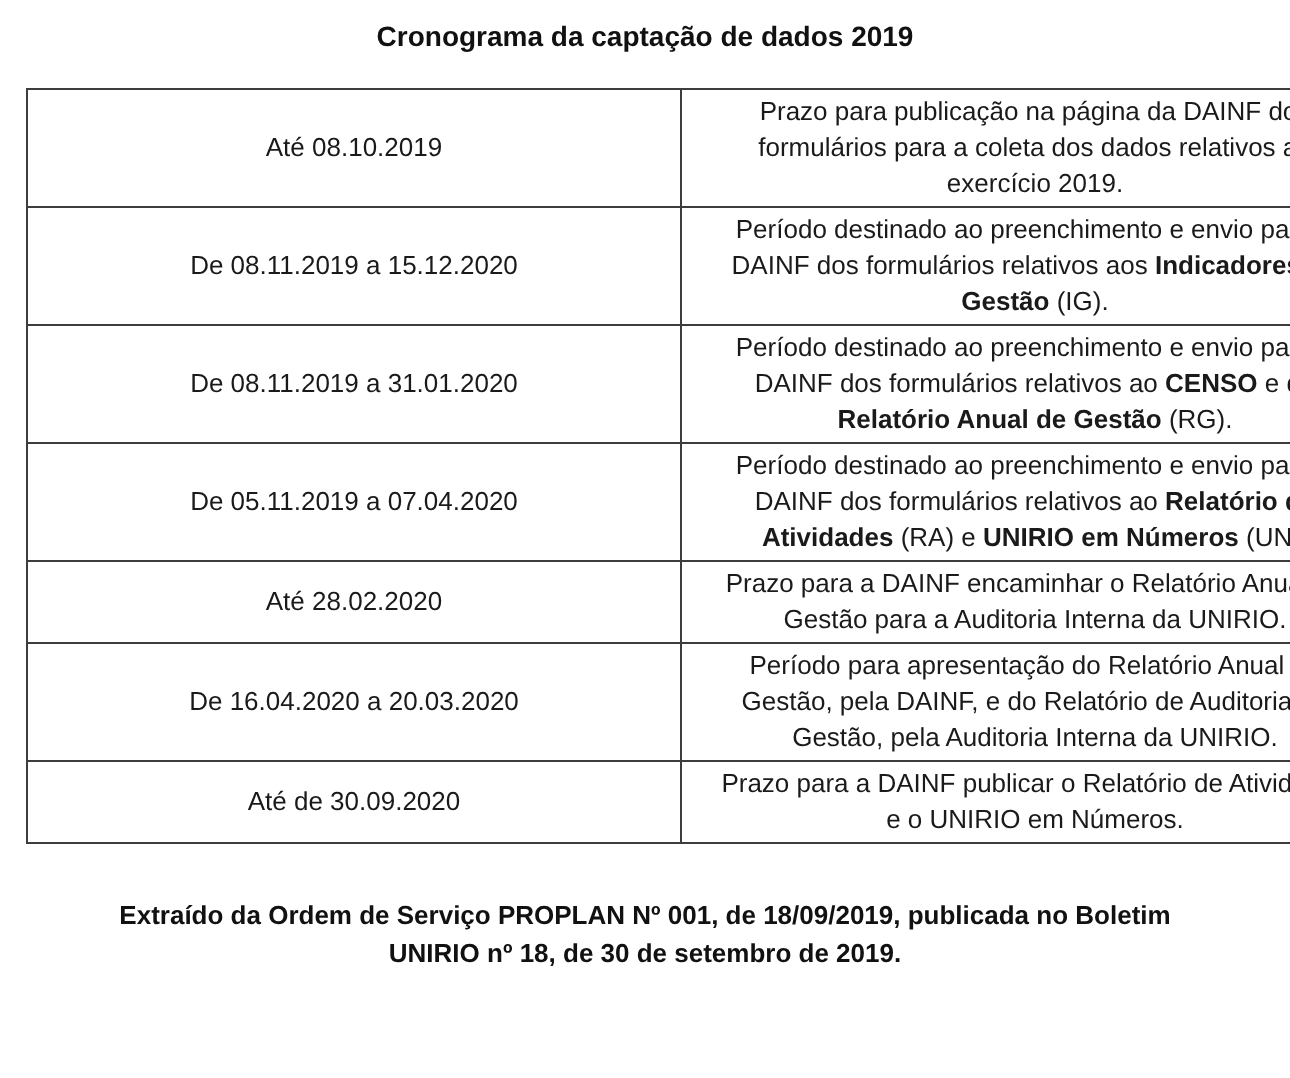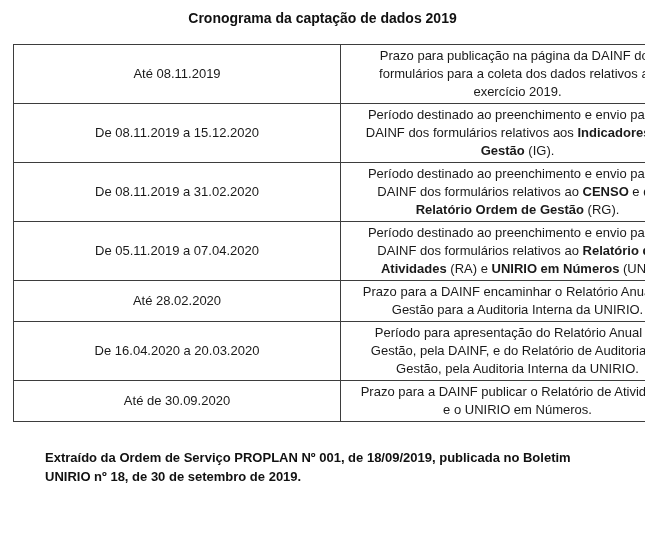--- a/index.html
+++ b/index.html
@@ -38,46 +38,46 @@
     line-height: 18px;
     padding: 2px 18px;
     color: #1a1a1a;
   }
   td.period { width: 290px; }
   td.description { width: 317px; }
   td.description b { font-weight: bold; }
   .footer {
     margin: 26px auto 0 auto;
     max-width: 555px;
-    text-align: left;
+    text-align: center;
     font-size: 13px;
     line-height: 19px;
     font-weight: bold;
     color: #111111;
   }
 </style>
 </head>
 <body>
 
 <div class="page">
   <h1 class="title">Cronograma da captação de dados 2019</h1>
 
   <table class="schedule">
     <tbody id="schedule-body">
         <tr>
-          <td class="period">Até 08.11.2019</td>
+          <td class="period">Até 08.10.2019</td>
           <td class="description"><span>Prazo para publicação na página da DAINF dos formulários para a coleta dos dados relativos ao exercício 2019.</span></td>
         </tr>
         <tr>
           <td class="period">De 08.11.2019 a 15.12.2020</td>
           <td class="description"><span>Período destinado ao preenchimento e envio para a DAINF dos formulários relativos aos </span><b>Indicadores de Gestão</b><span> (IG).</span></td>
         </tr>
         <tr>
-          <td class="period">De 08.11.2019 a 31.02.2020</td>
-          <td class="description"><span>Período destinado ao preenchimento e envio para a DAINF dos formulários relativos ao </span><b>CENSO</b><span> e do </span><b>Relatório Ordem de Gestão</b><span> (RG).</span></td>
+          <td class="period">De 08.11.2019 a 31.01.2020</td>
+          <td class="description"><span>Período destinado ao preenchimento e envio para a DAINF dos formulários relativos ao </span><b>CENSO</b><span> e do </span><b>Relatório Anual de Gestão</b><span> (RG).</span></td>
         </tr>
         <tr>
           <td class="period">De 05.11.2019 a 07.04.2020</td>
           <td class="description"><span>Período destinado ao preenchimento e envio para a DAINF dos formulários relativos ao </span><b>Relatório de Atividades</b><span> (RA) e </span><b>UNIRIO em Números</b><span> (UN).</span></td>
         </tr>
         <tr>
           <td class="period">Até 28.02.2020</td>
           <td class="description"><span>Prazo para a DAINF encaminhar o Relatório Anual de Gestão para a Auditoria Interna da UNIRIO.</span></td>
         </tr>
         <tr>

